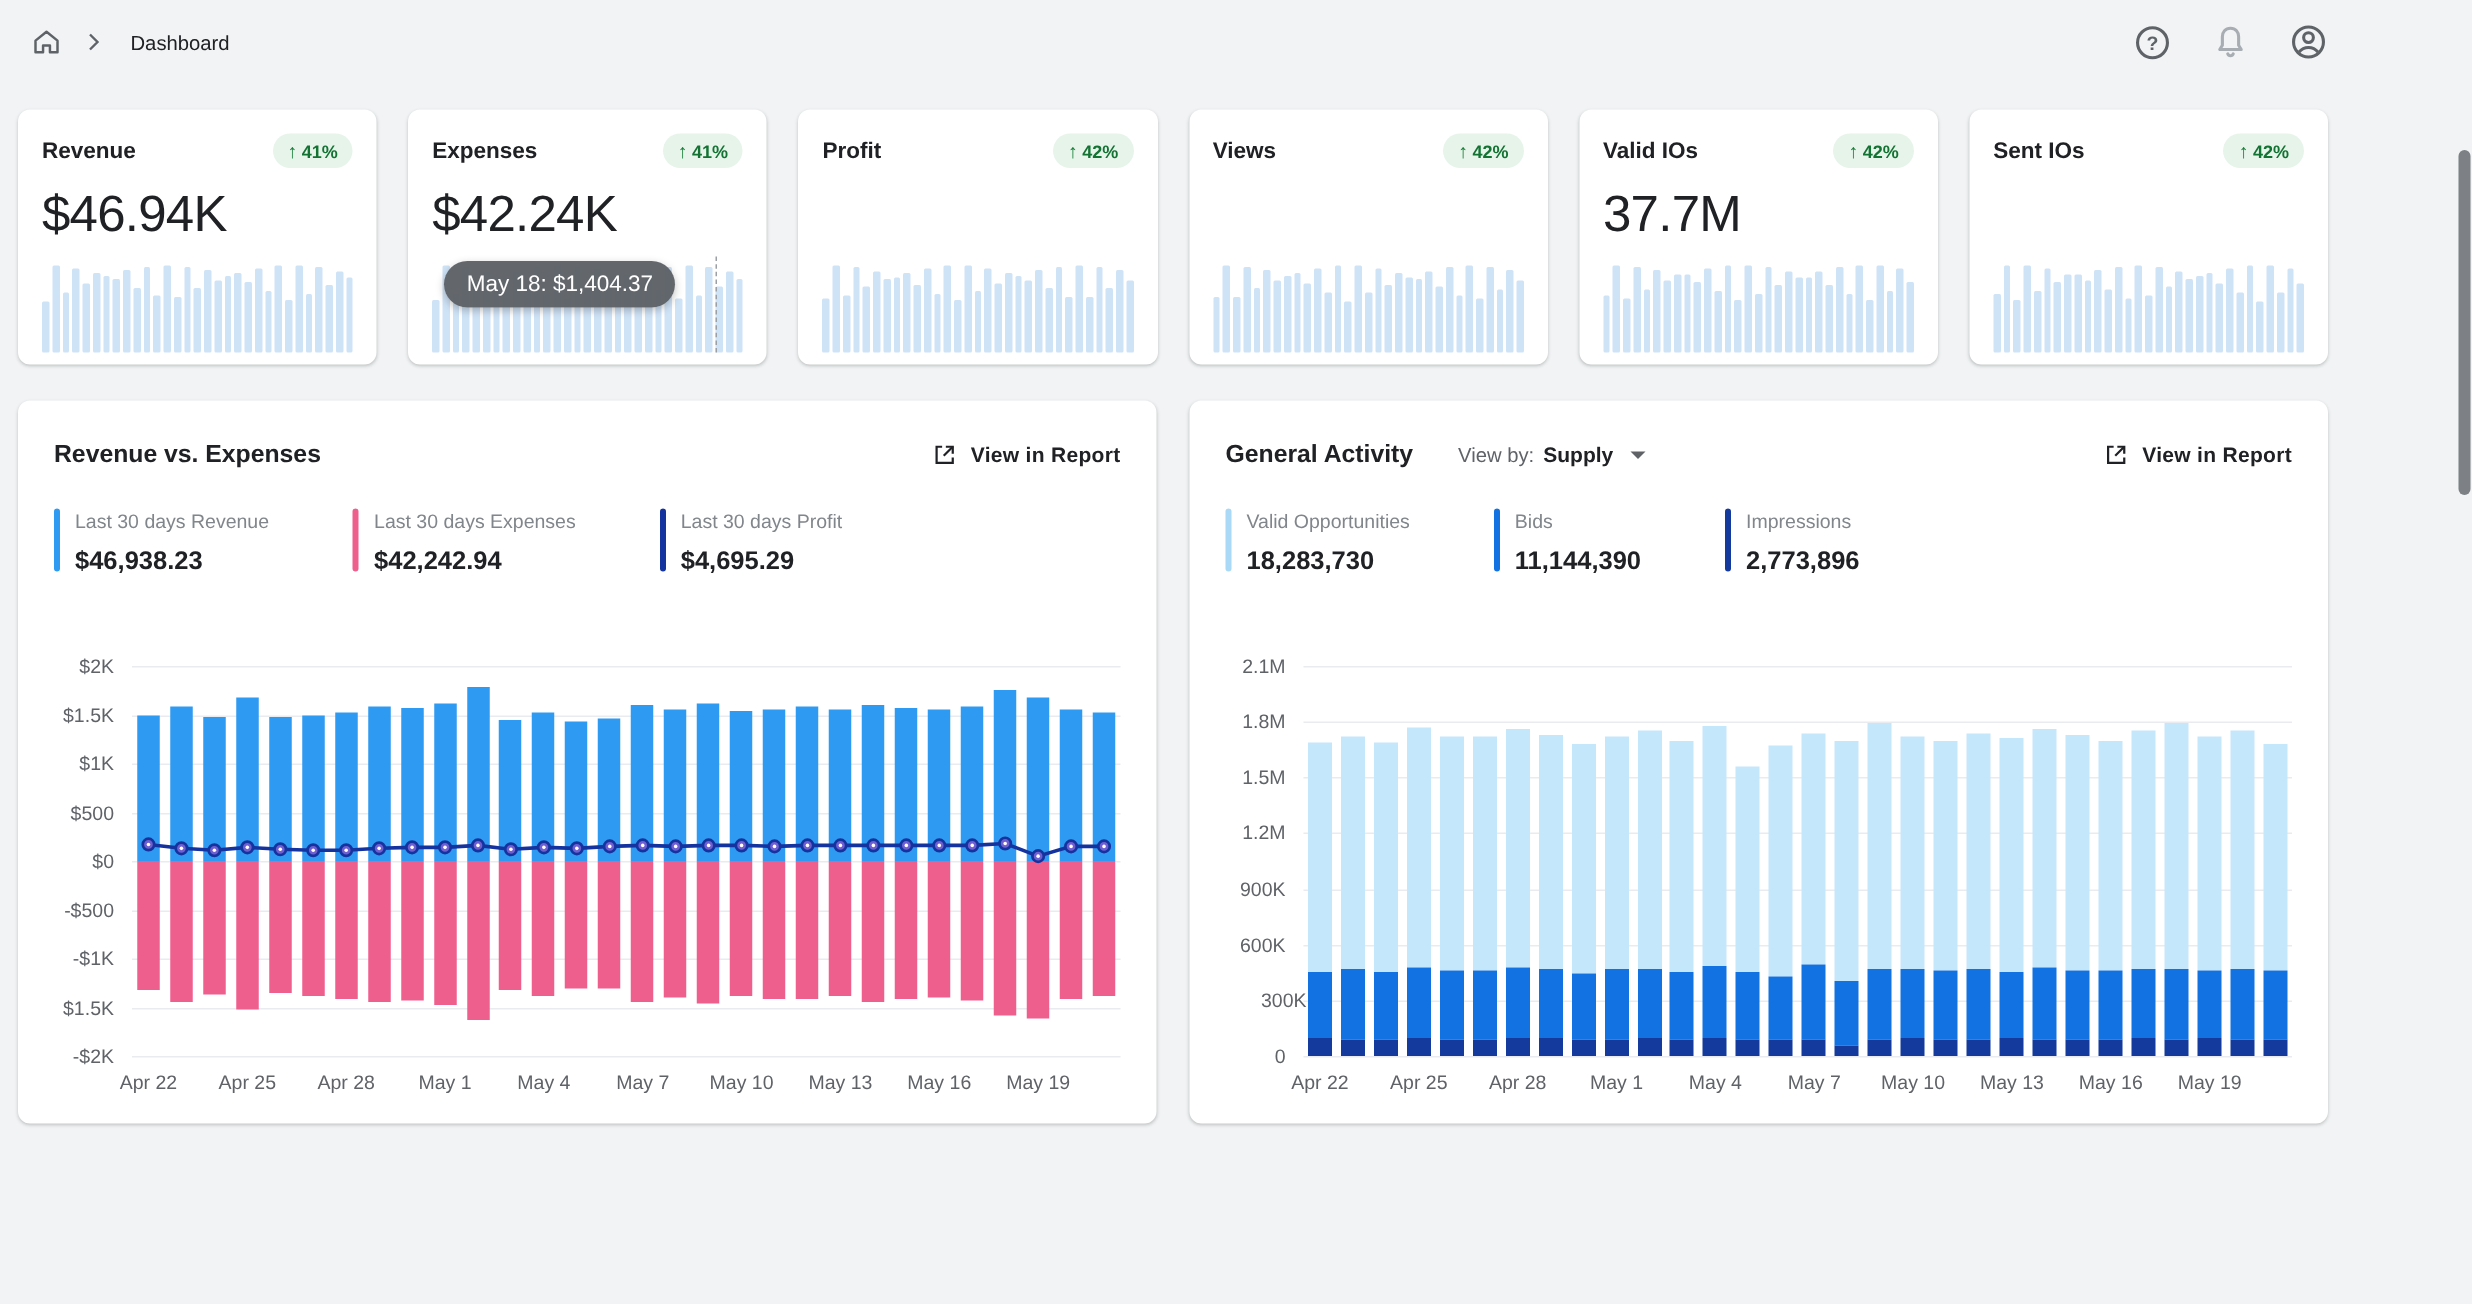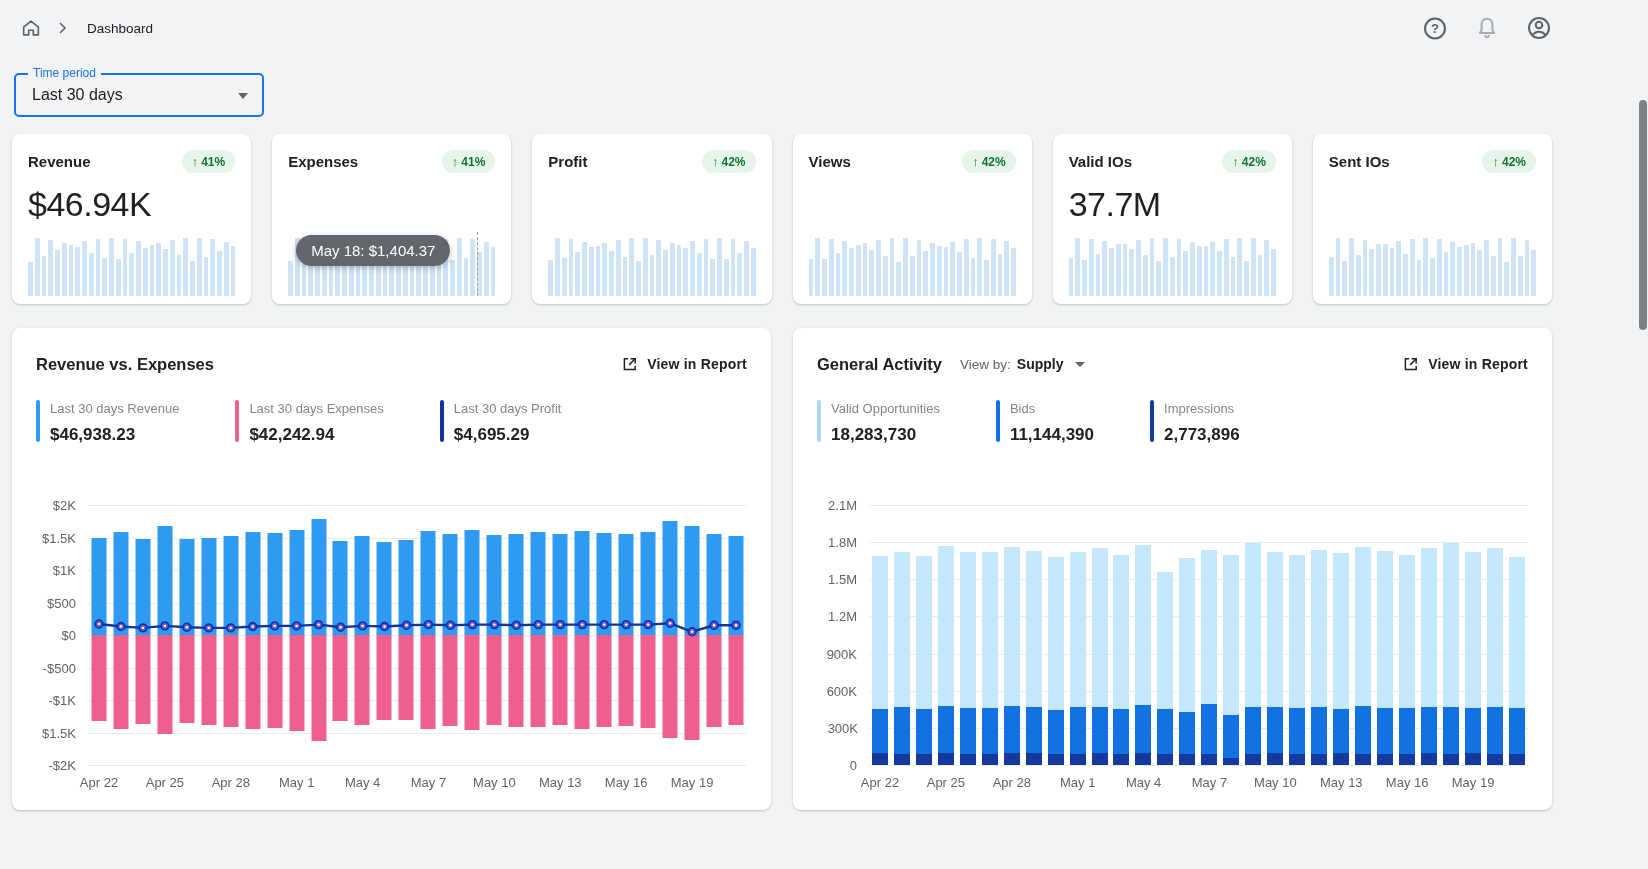--- a/index.html
+++ b/index.html
@@ -31,21 +31,21 @@
   .kpi-value { font-size:34px; font-weight:400; color:#202124; margin-top:12px; letter-spacing:-0.5px; }
   .spark { position:absolute; left:16px; right:16px; bottom:8px; height:58px; display:flex; align-items:flex-end; gap:2px; }
   .spark i { flex:1; background:#cfe3f7; border-radius:1px; display:block; }
   .kpi-tooltip { position:absolute; left:24px; bottom:38px; background:rgba(93,97,102,.96); color:#fff; font-size:15px; padding:7px 15px; border-radius:17px; white-space:nowrap; box-shadow:0 2px 6px rgba(0,0,0,.25); z-index:5; }
   .hover-line { position:absolute; bottom:8px; height:64px; border-left:1px dashed #9aa0a6; z-index:4; }
 
   
   .panels { display:grid; grid-template-columns:1fr 1fr; gap:22px; margin:24px 96px 0 12px; }
   .panel { background:#fff; border-radius:8px; height:482px; padding:24px 24px 0 24px; box-shadow:0 1px 2px rgba(60,64,67,.18), 0 1px 3px rgba(60,64,67,.10); position:relative; }
   .panel-head { display:flex; align-items:center; justify-content:space-between; height:24px; }
-  .panel-title-group { display:flex; gap:18px; }
+  .panel-title-group { display:flex; gap:30px; }
   .panel-title { font-size:16.5px; font-weight:700; color:#202124; }
   .viewby { display:flex; align-items:center; gap:6px; cursor:pointer; }
   .viewby-label { font-size:13.5px; color:#5f6368; }
   .viewby-value { font-size:14px; font-weight:700; color:#202124; }
   .viewby .caret2 { width:0; height:0; border-left:5px solid transparent; border-right:5px solid transparent; border-top:5.5px solid #5f6368; margin-left:6px; }
   .view-report { display:flex; align-items:center; gap:9px; font-size:14px; font-weight:700; color:#202124; letter-spacing:.2px; cursor:pointer; }
 
   .legend { display:flex; gap:56px; margin-top:24px; height:46px; }
   .legend-item { display:flex; gap:10px; }
   .legend-swatch { width:4px; border-radius:2px; height:42px; }
@@ -102,27 +102,20 @@
       <span class="icon-btn">
         <svg width="28" height="28" viewBox="0 0 24 24" fill="none" stroke="#5f6368" stroke-width="1.9">
             <circle cx="12" cy="12" r="9.2"></circle>
             <circle cx="12" cy="9.3" r="3"></circle>
             <path d="M6.2 18.2 a7.4 7.4 0 0 1 11.6 0"></path>
           </svg>
       </span>
     </div>
   </header>
 
-  <div class="filter-row">
-    <div class="select">
-      <span class="select-label">Time period</span>
-      <span class="select-value">Last 30 days</span>
-      <span class="caret"></span>
-    </div>
-  </div>
 
   <div class="kpi-row" id="kpiRow">
       <div class="kpi-card">
         <div class="kpi-head">
           <span class="kpi-title">Revenue</span>
           <span class="badge">
             <span class="arrow">↑</span>
             <span>41%</span>
           </span>
         </div>
@@ -162,20 +155,21 @@
         </div>
       </div>
       <div class="kpi-card">
         <div class="kpi-head">
           <span class="kpi-title">Expenses</span>
           <span class="badge">
             <span class="arrow">↑</span>
             <span>41%</span>
           </span>
         </div>
+        <div class="kpi-value">$42.24K</div>
         <div class="spark">
           <i style="height: 35px;"></i>
           <i style="height: 57.9px;"></i>
           <i style="height: 39.2px;"></i>
           <i style="height: 56.6px;"></i>
           <i style="height: 45px;"></i>
           <i style="height: 53.7px;"></i>
           <i style="height: 50.1px;"></i>
           <i style="height: 49.6px;"></i>
           <i style="height: 54.1px;"></i>
@@ -679,21 +673,21 @@
           <div class="gutter-label" style="left: 0px; width: 40px; top: 37.1429px;">1.8M</div>
           <div class="gridline" style="left: 52px; width: 659px; top: 74.2857px;"></div>
           <div class="gutter-label" style="left: 0px; width: 40px; top: 74.2857px;">1.5M</div>
           <div class="gridline" style="left: 52px; width: 659px; top: 111.429px;"></div>
           <div class="gutter-label" style="left: 0px; width: 40px; top: 111.429px;">1.2M</div>
           <div class="gridline" style="left: 52px; width: 659px; top: 148.571px;"></div>
           <div class="gutter-label" style="left: 0px; width: 40px; top: 148.571px;">900K</div>
           <div class="gridline" style="left: 52px; width: 659px; top: 185.714px;"></div>
           <div class="gutter-label" style="left: 0px; width: 40px; top: 185.714px;">600K</div>
           <div class="gridline" style="left: 52px; width: 659px; top: 222.857px;"></div>
-          <div class="gutter-label" style="left: 1px; width: 40px; top: 222.857px;">300K</div>
+          <div class="gutter-label" style="left: 14px; width: 40px; top: 222.857px;">300K</div>
           <div class="gridline" style="left: 52px; width: 659px; top: 260px;"></div>
           <div class="gutter-label" style="left: 0px; width: 40px; top: 260px;">0</div>
           <div class="bars-layer" style="left: 52px; width: 659px; height: 260px;">
             <div class="slot" style="width: 21.9667px; height: 260px;">
               <div class="stack-col" style="width: 16px;">
                 <div style="height: 152.9px; background: rgb(197, 231, 251);"></div>
                 <div style="height: 44.57px; background: rgb(18, 114, 226);"></div>
                 <div style="height: 11.76px; background: rgb(20, 58, 158);"></div>
               </div>
             </div>

